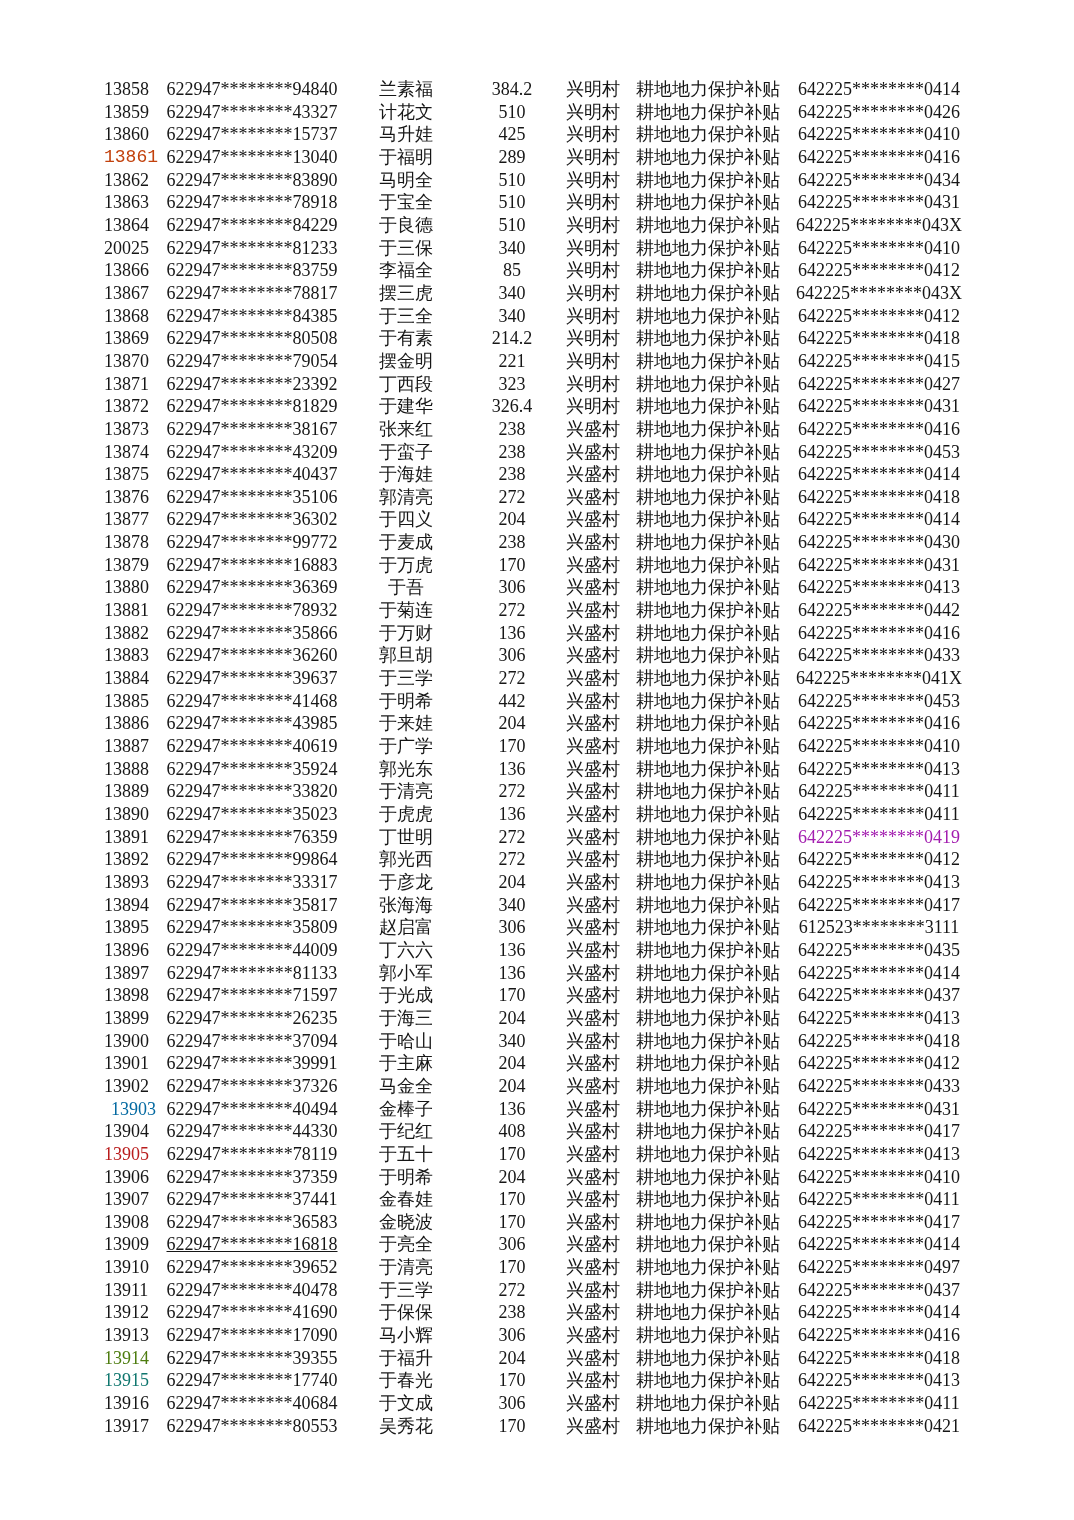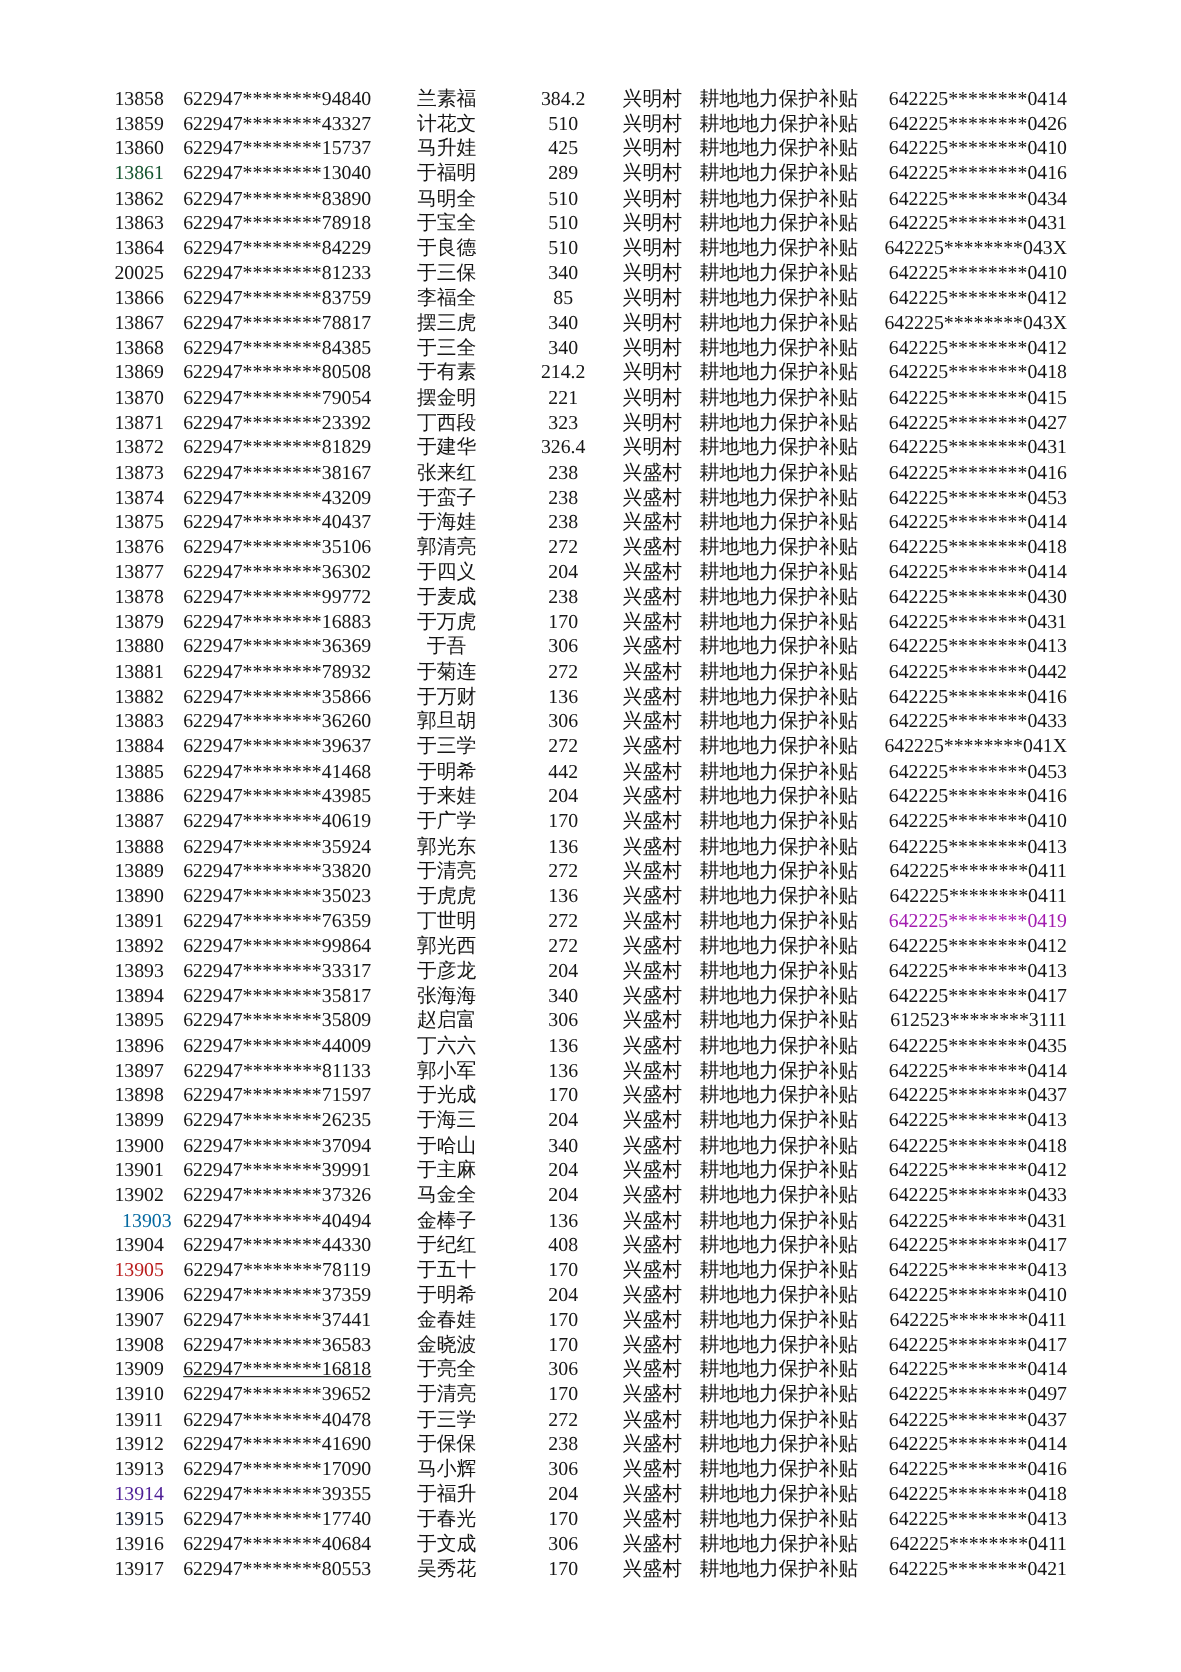--- a/index.html
+++ b/index.html
@@ -30,21 +30,21 @@
     white-space: nowrap;
     color: #161616;
     letter-spacing: 0;
   }
   .c1 { left: 104px; width: 52px;  text-align: left; }
   .c2 { left: 158px; width: 188px; text-align: center; }
   .c3 { left: 350px; width: 112px; text-align: center; }
   .c4 { left: 464px; width: 96px;  text-align: center; }
   .c5 { left: 556px; width: 74px;  text-align: center; }
   .c6 { left: 628px; width: 160px; text-align: center; }
-  .c7 { left: 788px; width: 182px; text-align: right; }
+  .c7 { left: 788px; width: 182px; text-align: center; }
 </style>
 </head>
 <body style="background: rgb(255, 255, 255);">
 
 <div id="sheet">
     <div class="row">
       <div class="cell c1" style="color: rgb(22, 22, 22);">13858</div>
       <div class="cell c2" style="color: rgb(22, 22, 22);">622947********94840</div>
       <div class="cell c3" style="color: rgb(22, 22, 22);">兰素福</div>
       <div class="cell c4" style="color: rgb(22, 22, 22);">384.2</div>
@@ -64,21 +64,21 @@
     <div class="row">
       <div class="cell c1" style="color: rgb(22, 22, 22);">13860</div>
       <div class="cell c2" style="color: rgb(22, 22, 22);">622947********15737</div>
       <div class="cell c3" style="color: rgb(22, 22, 22);">马升娃</div>
       <div class="cell c4" style="color: rgb(22, 22, 22);">425</div>
       <div class="cell c5" style="color: rgb(22, 22, 22);">兴明村</div>
       <div class="cell c6" style="color: rgb(22, 22, 22);">耕地地力保护补贴</div>
       <div class="cell c7" style="color: rgb(22, 22, 22);">642225********0410</div>
     </div>
     <div class="row">
-      <div class="cell c1" style="color: #14532d;">13861</div>
+      <div class="cell c1" style="color: #c2410c; font-family: Liberation Mono, monospace;">13861</div>
       <div class="cell c2" style="color: rgb(22, 22, 22);">622947********13040</div>
       <div class="cell c3" style="color: rgb(22, 22, 22);">于福明</div>
       <div class="cell c4" style="color: rgb(22, 22, 22);">289</div>
       <div class="cell c5" style="color: rgb(22, 22, 22);">兴明村</div>
       <div class="cell c6" style="color: rgb(22, 22, 22);">耕地地力保护补贴</div>
       <div class="cell c7" style="color: rgb(22, 22, 22);">642225********0416</div>
     </div>
     <div class="row">
       <div class="cell c1" style="color: rgb(22, 22, 22);">13862</div>
       <div class="cell c2" style="color: rgb(22, 22, 22);">622947********83890</div>
@@ -541,30 +541,30 @@
     <div class="row">
       <div class="cell c1" style="color: rgb(22, 22, 22);">13913</div>
       <div class="cell c2" style="color: rgb(22, 22, 22);">622947********17090</div>
       <div class="cell c3" style="color: rgb(22, 22, 22);">马小辉</div>
       <div class="cell c4" style="color: rgb(22, 22, 22);">306</div>
       <div class="cell c5" style="color: rgb(22, 22, 22);">兴盛村</div>
       <div class="cell c6" style="color: rgb(22, 22, 22);">耕地地力保护补贴</div>
       <div class="cell c7" style="color: rgb(22, 22, 22);">642225********0416</div>
     </div>
     <div class="row">
-      <div class="cell c1" style="color: #4c1d95;">13914</div>
+      <div class="cell c1" style="color: #4d7c0f;">13914</div>
       <div class="cell c2" style="color: rgb(22, 22, 22);">622947********39355</div>
       <div class="cell c3" style="color: rgb(22, 22, 22);">于福升</div>
       <div class="cell c4" style="color: rgb(22, 22, 22);">204</div>
       <div class="cell c5" style="color: rgb(22, 22, 22);">兴盛村</div>
       <div class="cell c6" style="color: rgb(22, 22, 22);">耕地地力保护补贴</div>
       <div class="cell c7" style="color: rgb(22, 22, 22);">642225********0418</div>
     </div>
     <div class="row">
-      <div class="cell c1" style="color: #0f172a;">13915</div>
+      <div class="cell c1" style="color: #0f766e;">13915</div>
       <div class="cell c2" style="color: rgb(22, 22, 22);">622947********17740</div>
       <div class="cell c3" style="color: rgb(22, 22, 22);">于春光</div>
       <div class="cell c4" style="color: rgb(22, 22, 22);">170</div>
       <div class="cell c5" style="color: rgb(22, 22, 22);">兴盛村</div>
       <div class="cell c6" style="color: rgb(22, 22, 22);">耕地地力保护补贴</div>
       <div class="cell c7" style="color: rgb(22, 22, 22);">642225********0413</div>
     </div>
     <div class="row">
       <div class="cell c1" style="color: rgb(22, 22, 22);">13916</div>
       <div class="cell c2" style="color: rgb(22, 22, 22);">622947********40684</div>

